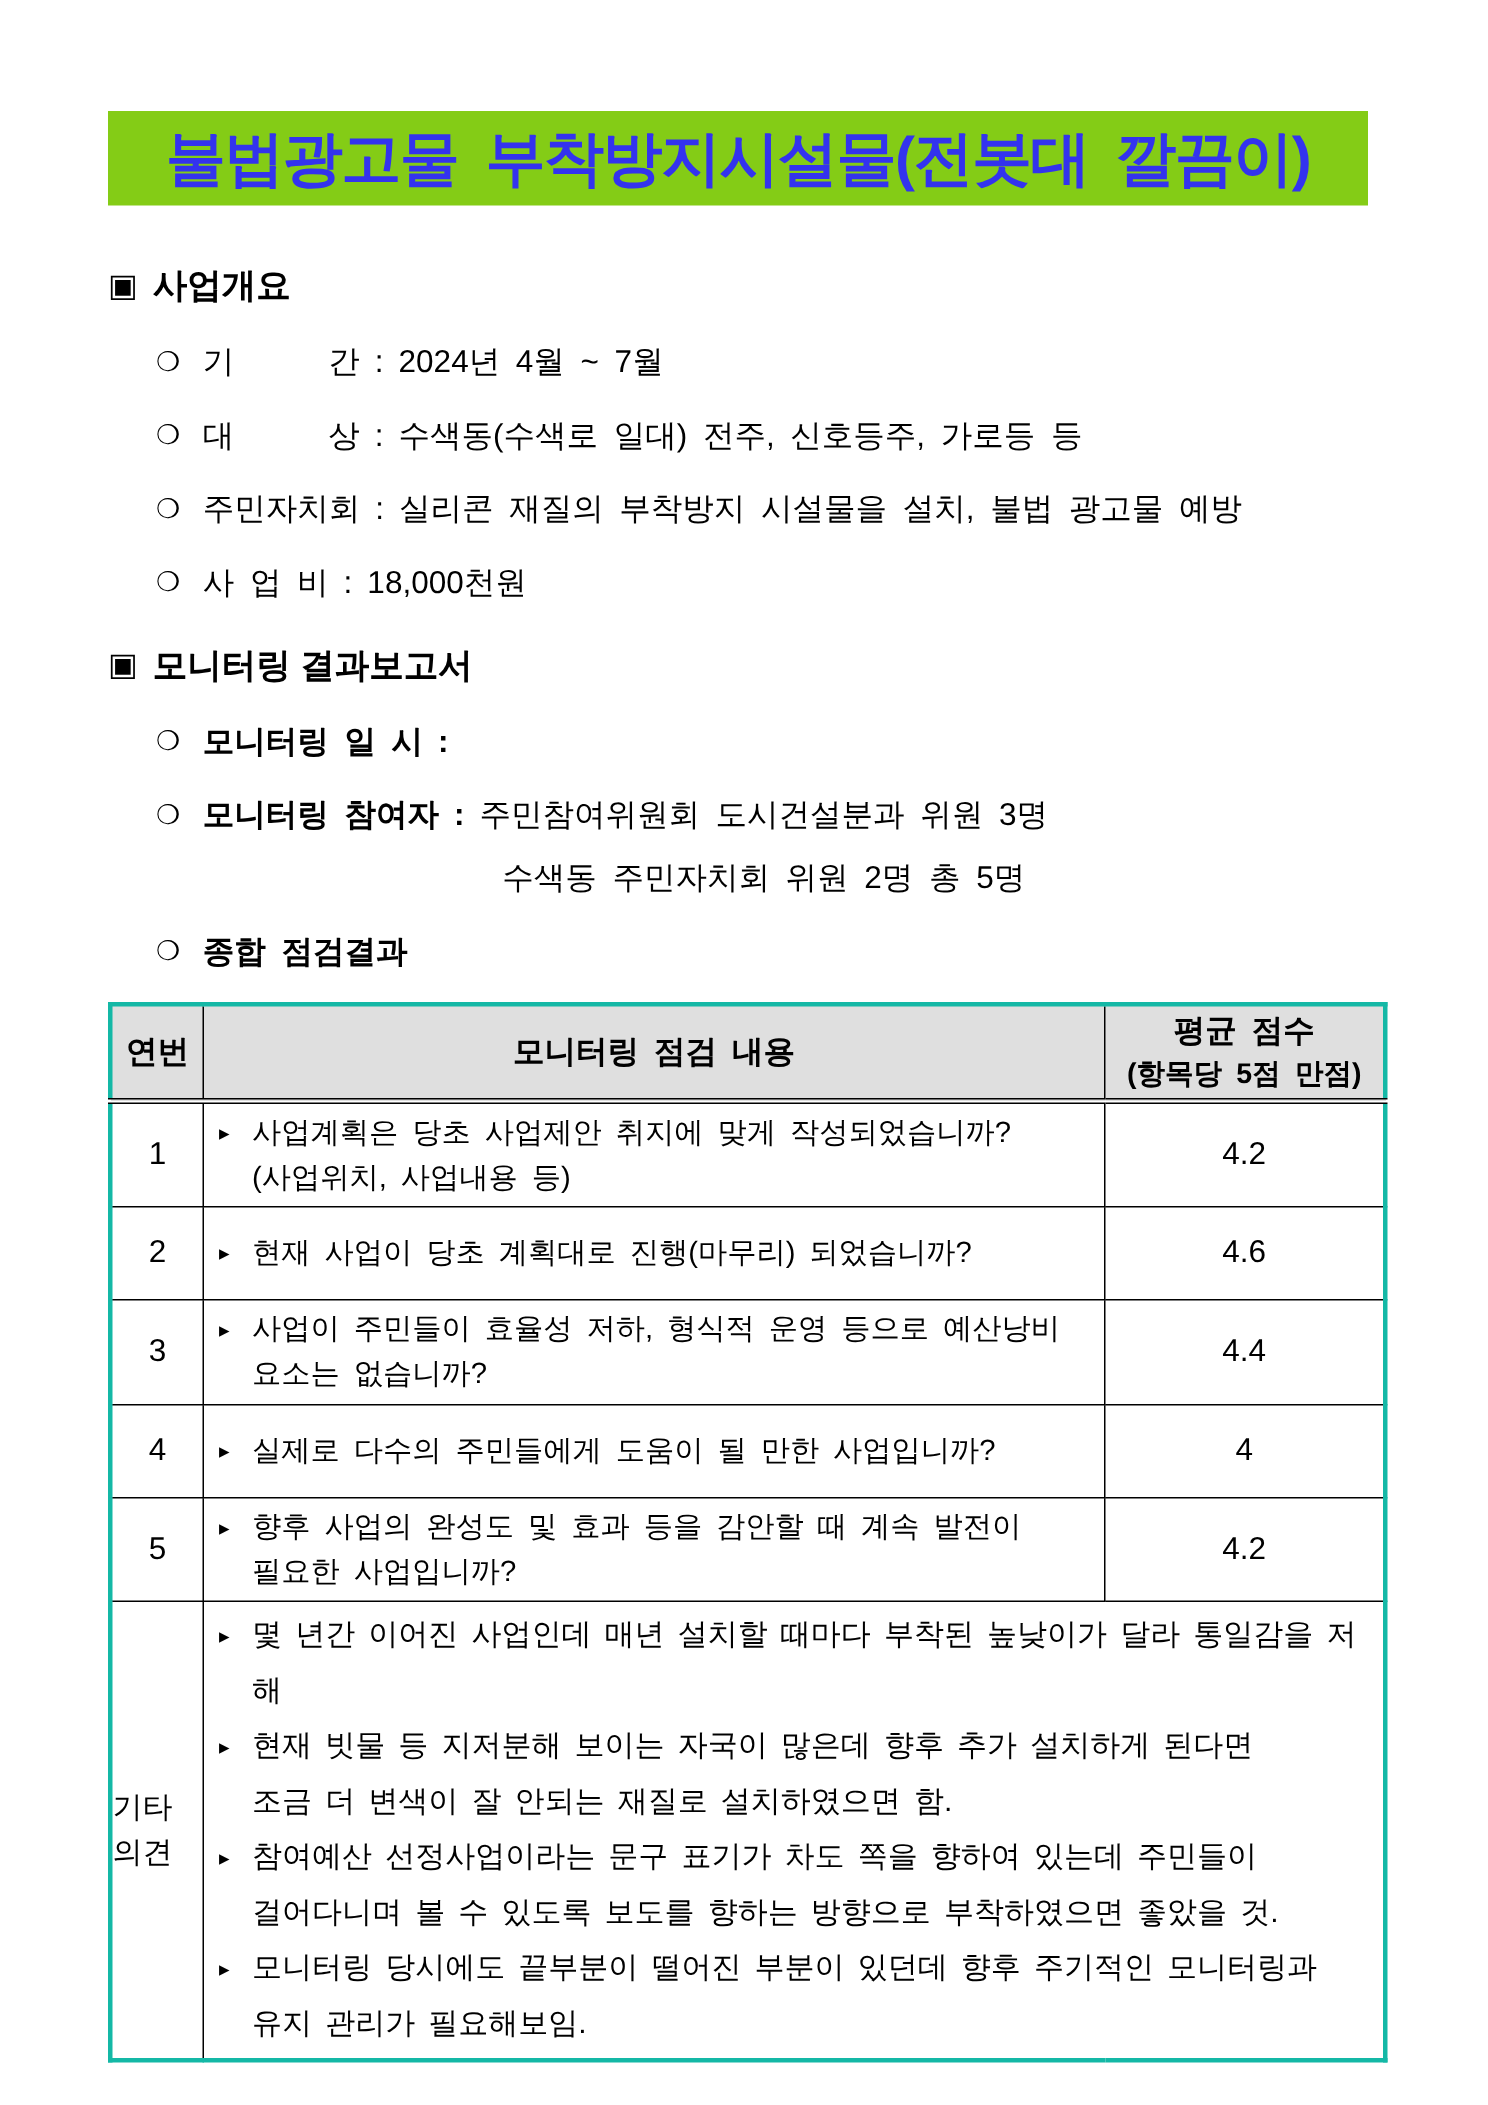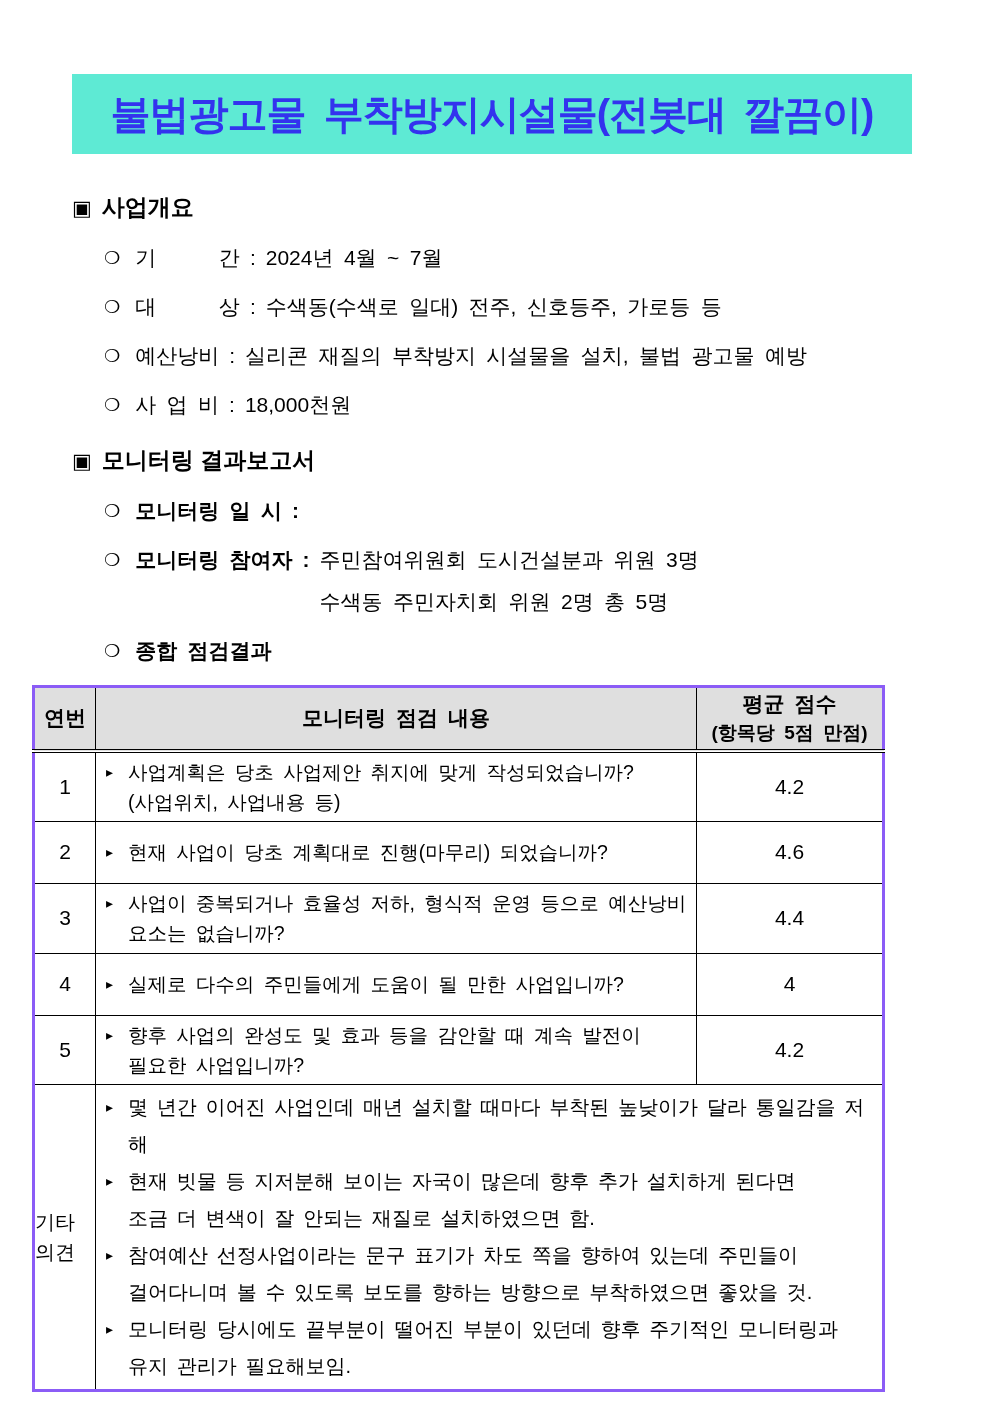--- a/index.html
+++ b/index.html
@@ -8,22 +8,22 @@
     width: 992px; height: 1403px;
     font-family: "Liberation Sans", "DejaVu Sans", sans-serif;
     color: #000;
     position: relative;
   }
   .page { width: 992px; height: 1403px; overflow: hidden; }
 
   
   .banner {
     margin: 74px 70px 0 72px;
-    width: 840px; height: 80px;
-    background: #5eead4;
+    width: 840px; height: 63px;
+    background: #84cc16;
     display: flex; align-items: center; justify-content: center;
   }
   .banner .title-text {
     font-size: 40px; font-weight: bold; color: #3333ee;
     letter-spacing: -1px; word-spacing: 8px; white-space: nowrap;
   }
 
   
   .section-heading {
     margin-left: 72px; margin-top: 38px;
@@ -36,28 +36,28 @@
   .items { margin-left: 104px; }
   .item {
     display: flex; align-items: baseline;
     margin-top: 21px; font-size: 21px; word-spacing: 0.22em;
   }
   .item .circ { font-size: 18px; margin-right: 15px; transform: translateY(-1px); }
   .item .lbl { white-space: pre; }
   .item .sep { margin: 0 10px; }
   .report .item .lbl, .report .item .sep { font-weight: bold; }
   .val-lines .vline { margin-bottom: 14px; }
-  .val-lines .vline:last-child { margin-bottom: 0; }
+  .val-lines .vline:last-child { margin-bottom: 0; text-align: center; }
   .result-item .lbl { font-weight: bold; }
 
   
   table.monitor {
-    margin: 20px 0 0 32px;
+    margin: 20px 0 0 72px;
     border-collapse: collapse;
-    border: 3px solid #8b5cf6;
+    border: 3px solid #14b8a6;
     table-layout: fixed;
     width: 850px;
   }
   table.monitor th, table.monitor td { border: 1px solid #000; }
   table.monitor th {
     background: #dfdfdf;
     border-bottom: 4px double #000;
     font-size: 21px; font-weight: bold;
     height: 64px; text-align: center; vertical-align: middle;
     word-spacing: 0.2em;
@@ -107,21 +107,21 @@
       <span class="val">2024년 4월 ~ 7월</span>
     </div>
     <div class="item">
       <span class="circ">❍</span>
       <span class="lbl">대      상</span>
       <span class="sep">:</span>
       <span class="val">수색동(수색로 일대) 전주, 신호등주, 가로등 등</span>
     </div>
     <div class="item">
       <span class="circ">❍</span>
-      <span class="lbl">예산낭비</span>
+      <span class="lbl">주민자치회</span>
       <span class="sep">:</span>
       <span class="val">실리콘 재질의 부착방지 시설물을 설치, 불법 광고물 예방</span>
     </div>
     <div class="item">
       <span class="circ">❍</span>
       <span class="lbl">사 업 비</span>
       <span class="sep">:</span>
       <span class="val">18,000천원</span>
     </div>
   </div>
@@ -192,21 +192,21 @@
           </div>
         </td>
         <td class="score-cell">4.6</td>
       </tr>
       <tr style="height:70px">
         <td class="no-cell">3</td>
         <td class="content-cell">
           <div class="q">
             <span class="tri">▸</span>
             <div class="q-lines">
-              <div>사업이 중복되거나 효율성 저하, 형식적 운영 등으로 예산낭비</div>
+              <div>사업이 주민들이 효율성 저하, 형식적 운영 등으로 예산낭비</div>
               <div class="l2">요소는 없습니까?</div>
             </div>
           </div>
         </td>
         <td class="score-cell">4.4</td>
       </tr>
       <tr style="height:62px">
         <td class="no-cell">4</td>
         <td class="content-cell">
           <div class="q">

